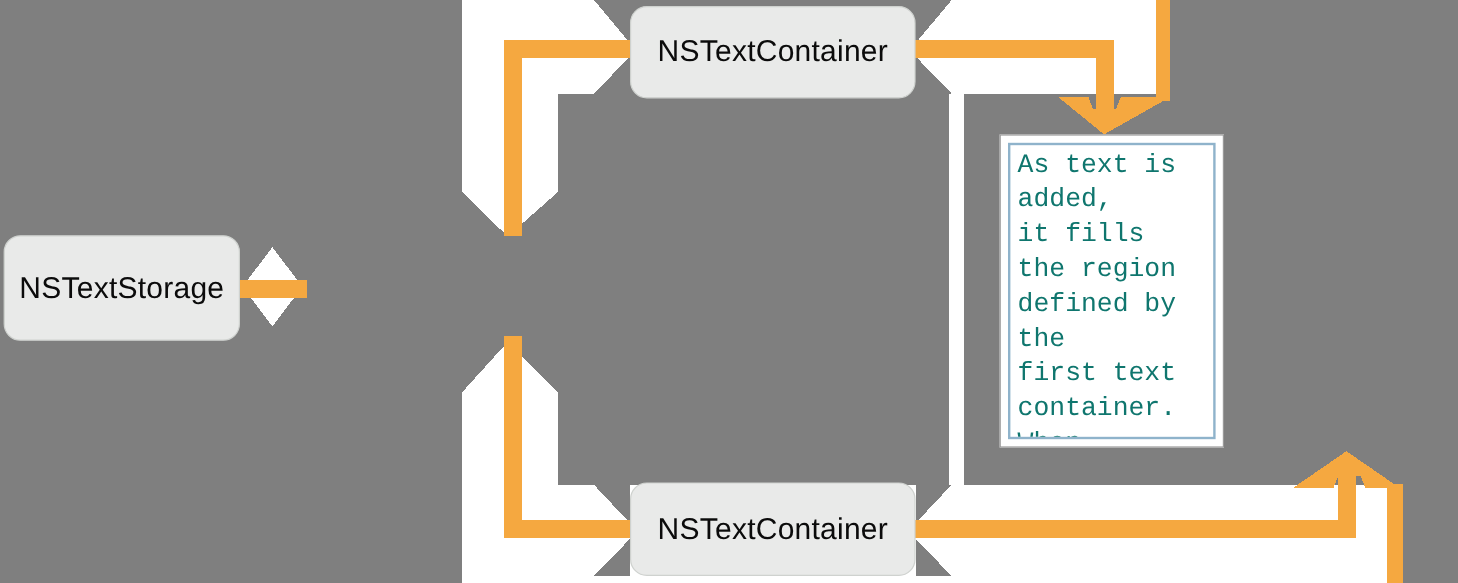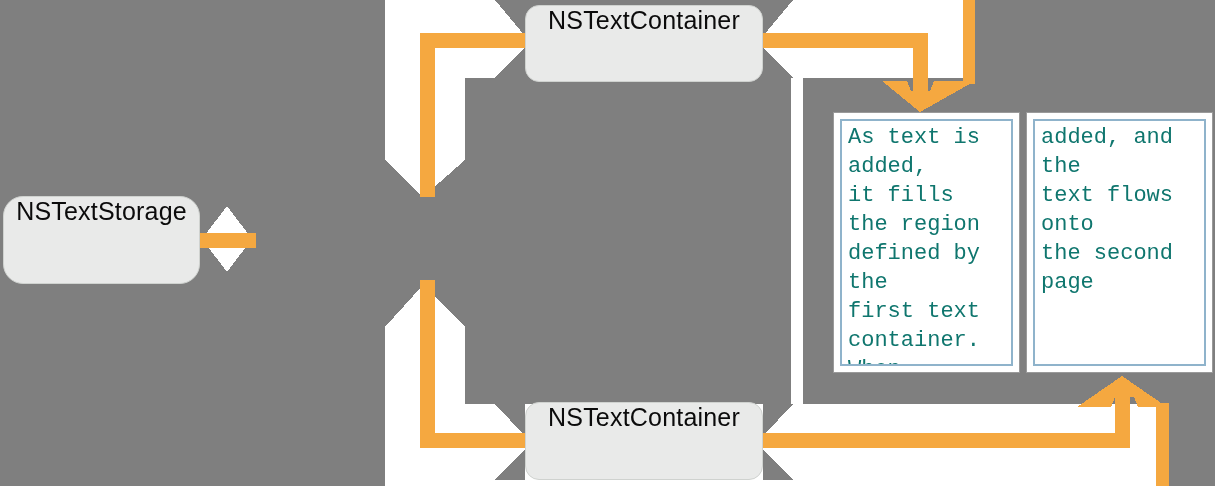--- a/index.html
+++ b/index.html
@@ -9,25 +9,25 @@
     font-family:"Liberation Sans", sans-serif;
   }
   #stage { position:absolute; inset:0; width:1215px; height:486px; }
   svg.arrows { position:absolute; left:0; top:0; width:1215px; height:486px; }
 
   .node {
     position:absolute;
     background:#e9eae9;
     border:1px solid #cfd2cf;
     border-radius:14px;
-    display:flex; align-items:flex-start; justify-content:center;
+    display:flex; align-items:center; justify-content:center;
     font-size:25px; color:#0b0b0b; letter-spacing:0.2px;
     box-sizing:border-box;
   }
-  .node-textstorage   { left:3px;   top:196px; width:197px; height:88px;border-radius:20px; }
+  .node-textstorage   { left:3px;   top:196px; width:197px; height:88px; }
   .node-layoutmanager { left:252px; top:196px; width:236px; height:85px; }
   .node-container-top    { left:525px; top:5px;   width:238px; height:77px; }
   .node-container-bottom { left:525px; top:402px; width:238px; height:78px; }
 
   .page {
     position:absolute; top:112px; width:187px; height:261px;
     background:#ffffff; border:1px solid #9a9a9a; box-sizing:border-box;
   }
   .page-1 { left:833px; }
   .page-2 { left:1026px; }
@@ -106,19 +106,14 @@
     <div class="page-inner">As text is added,
 it fills the region
 defined by the
 first text
 container. When
 there's no more
 room, another
 text container is</div>
   </div>
 
-  <div class="page page-2">
-    <div class="page-inner">added, and the
-text flows onto
-the second page</div>
-  </div>
 
 </div>
 
 </body></html>

